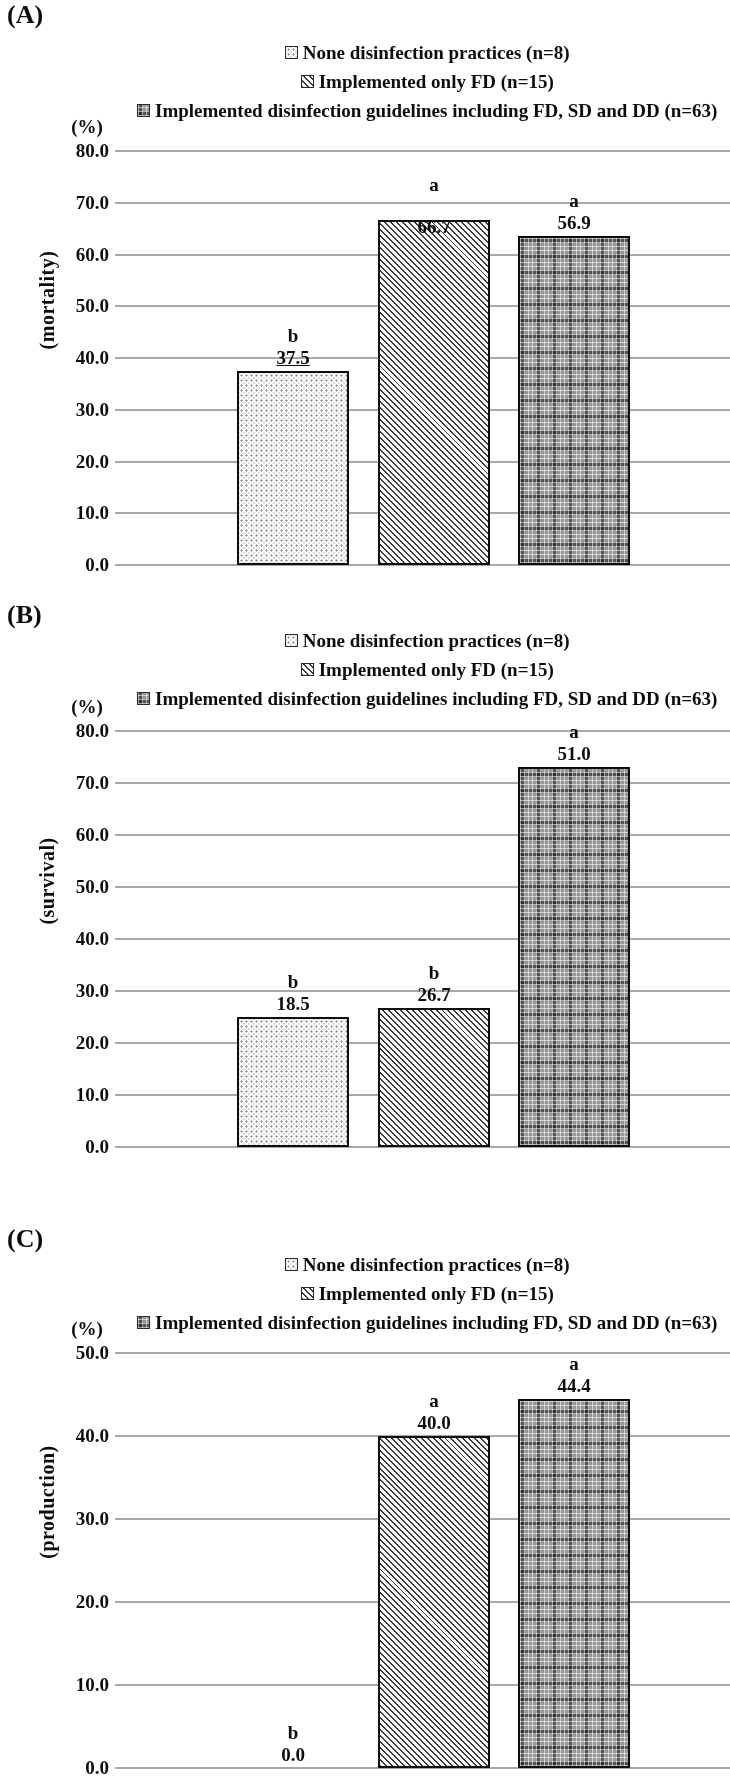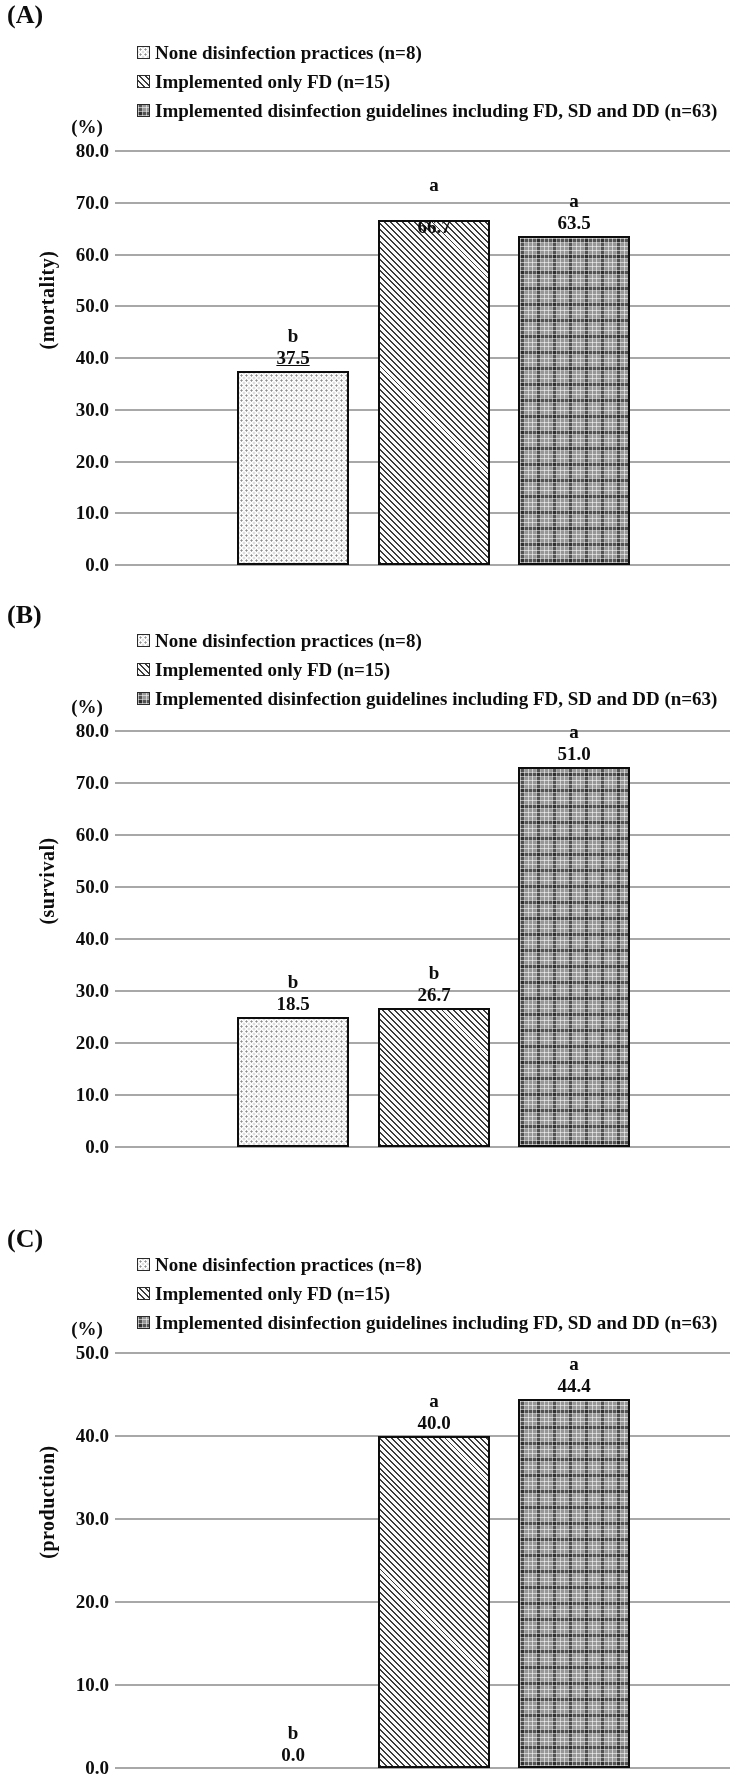--- a/index.html
+++ b/index.html
@@ -6,21 +6,21 @@
   body{
     width:730px;height:1790px;position:relative;background:#ffffff;
     font-family:"Liberation Serif","DejaVu Serif",serif;
     color:#0d0d0d;overflow:hidden;
   }
   .panel{position:absolute;left:0;width:730px;}
   .panel-letter{
     position:absolute;left:7px;font-size:26px;font-weight:bold;line-height:26px;
   }
   .legend{position:absolute;left:137px;}
-  .legend-row{display:flex;align-items:center;height:29px;}
+  .legend-row{display:flex;align-items:center;height:29px;justify-content:center;}
   .swatch{
     width:13px;height:13px;flex:0 0 13px;margin-right:5px;
     border:1px solid #2a2a2a;box-sizing:border-box;
   }
   .legend-text{
     font-size:19px;font-weight:bold;white-space:nowrap;line-height:19px;
   }
   .chart{position:absolute;left:115px;width:615px;}
   .gridline{position:absolute;left:0;right:0;height:2px;}
   .tick-label{
@@ -107,21 +107,21 @@
       <div class="tick-label" style="top: 351px;">10.0</div>
       <div class="gridline" style="top: 413px; background: rgb(168, 168, 168);"></div>
       <div class="tick-label" style="top: 403px;">0.0</div>
       <div class="bar pat-dots" style="left: 122px; width: 112px; height: 194px;"></div>
       <div class="bar-value" style="left: 122px; width: 112px; bottom: 197px; text-decoration: underline;">37.5</div>
       <div class="bar-letter" style="left: 122px; width: 112px; bottom: 219px;">b</div>
       <div class="bar pat-diag" style="left: 263px; width: 112px; height: 345px;"></div>
       <div class="bar-value" style="left: 263px; width: 112px; bottom: 328px;">66.7</div>
       <div class="bar-letter" style="left: 263px; width: 112px; bottom: 370px;">a</div>
       <div class="bar pat-grid" style="left: 403px; width: 112px; height: 329px;"></div>
-      <div class="bar-value" style="left: 403px; width: 112px; bottom: 332px;">63.5</div>
+      <div class="bar-value" style="left: 403px; width: 112px; bottom: 332px;">56.9</div>
       <div class="bar-letter" style="left: 403px; width: 112px; bottom: 354px;">a</div>
     </div>
 </section>
 
 <section class="panel" id="panel-b" style="top:600px;height:622px;">
   <div class="panel-letter" style="top:2px;">(B)</div>
   <div class="legend" style="top:26px;">
     <div class="legend-row">
       <span class="swatch pat-dots"></span>
       <span class="legend-text">None disinfection practices (n=8)</span>

